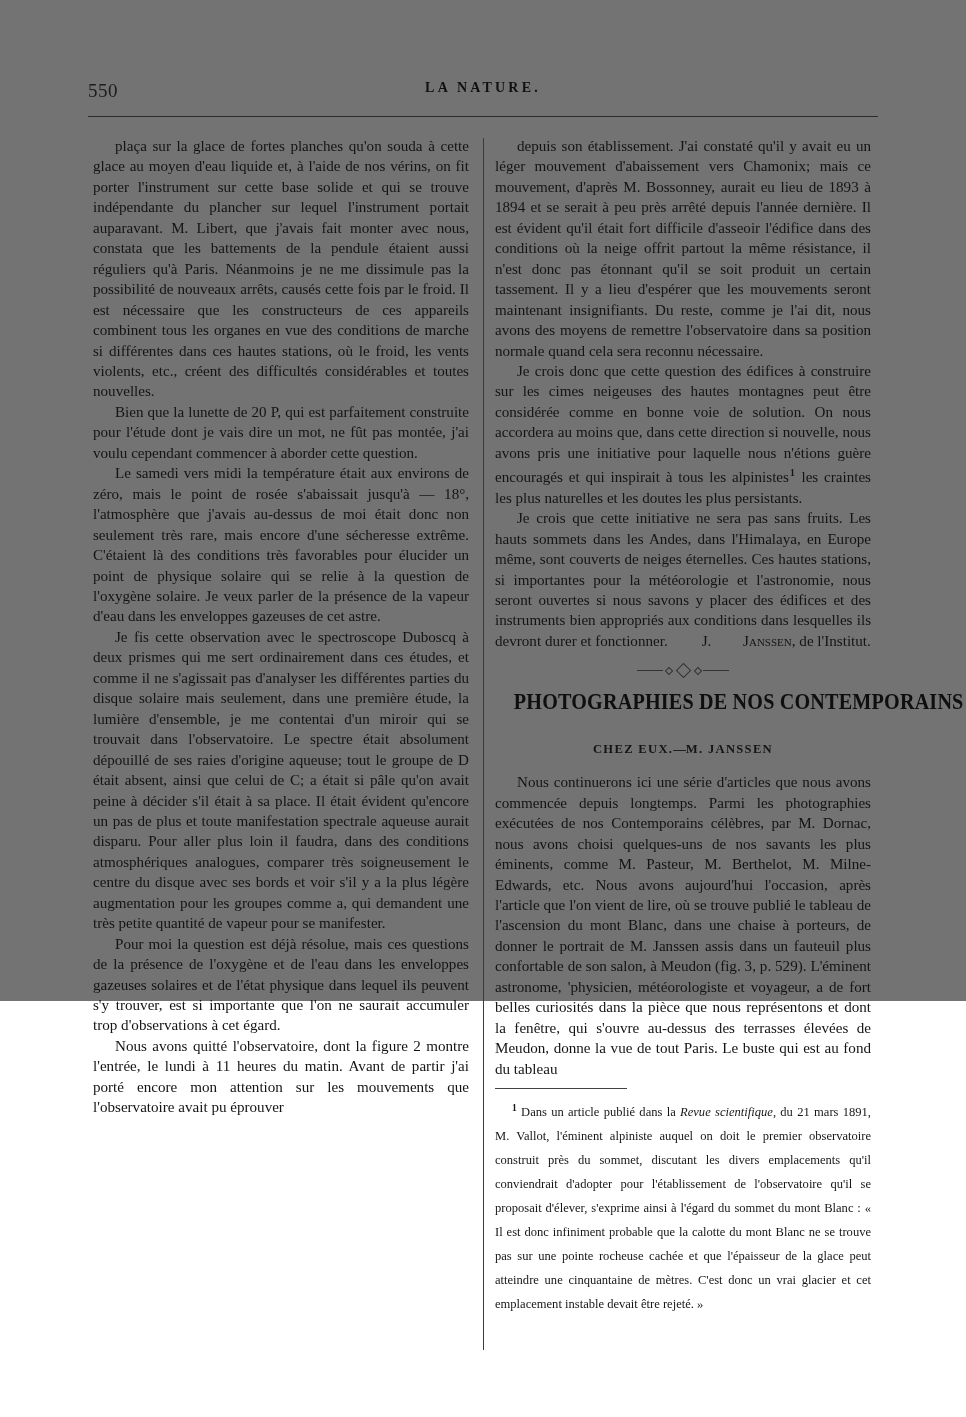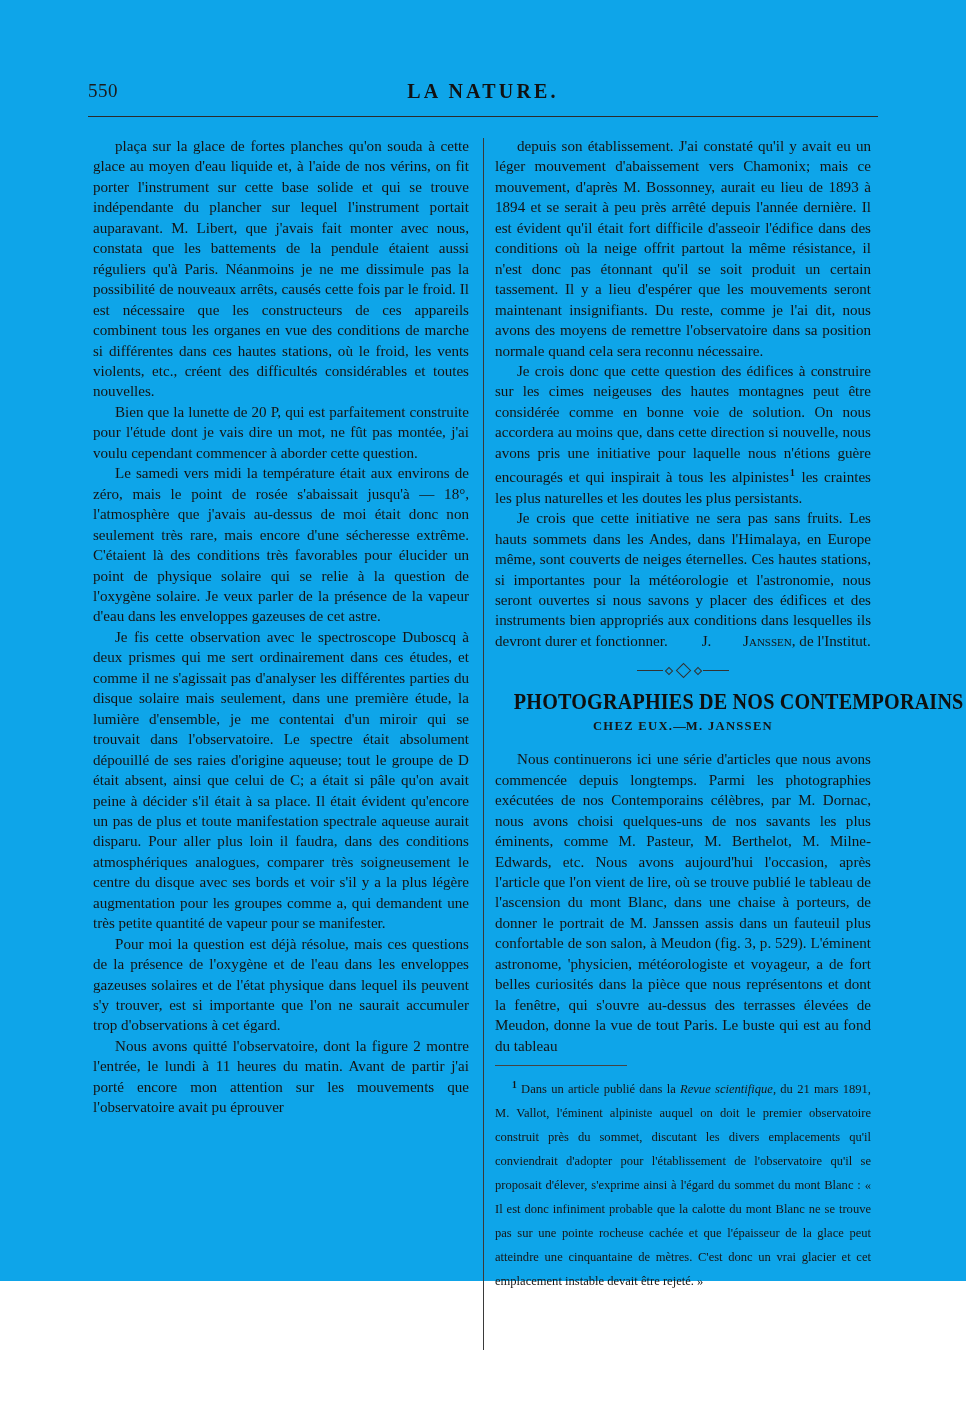--- a/index.html
+++ b/index.html
@@ -12,22 +12,22 @@
     height: 1417px;
     position: relative;
     font-family: "Liberation Serif", "DejaVu Serif", serif;
     color: #1a1a1a;
     overflow: hidden;
   }
   .page {
     position: absolute;
     left: 0; top: 0;
     width: 966px;
-    height: 1281px;
-    background: #0ea5e9;
+    height: 1001px;
+    background: #737373;
   }
   
   .runhead {
     position: absolute;
     left: 88px;
     top: 80px;
     width: 790px;
     height: 26px;
   }
   .folio {
@@ -37,21 +37,21 @@
     font-size: 19px;
     letter-spacing: 0.5px;
     color: #1c1c1c;
   }
   .journal-title {
     position: absolute;
     left: 0;
     top: 0;
     width: 790px;
     text-align: center;
-    font-size: 20px;
+    font-size: 14px;
     font-weight: 700;
     letter-spacing: 3.2px;
     color: #111;
   }
   .head-rule {
     position: absolute;
     left: 88px;
     top: 116px;
     width: 790px;
     height: 0;
@@ -136,21 +136,21 @@
     text-align: center;
     font-size: 22.4px;
     font-weight: 700;
     letter-spacing: 0.2px;
     transform: scaleX(0.90);
     transform-origin: center;
     white-space: nowrap;
     color: #0f0f0f;
   }
   .art-subtitle {
-    margin: 3px 0 13px 0;
+    margin: 26px 0 13px 0;
     text-align: center;
     font-size: 12.6px;
     font-weight: 700;
     font-variant: small-caps;
     letter-spacing: 1.3px;
     color: #151515;
   }
   .dash-long { letter-spacing: 0; }
 
   

